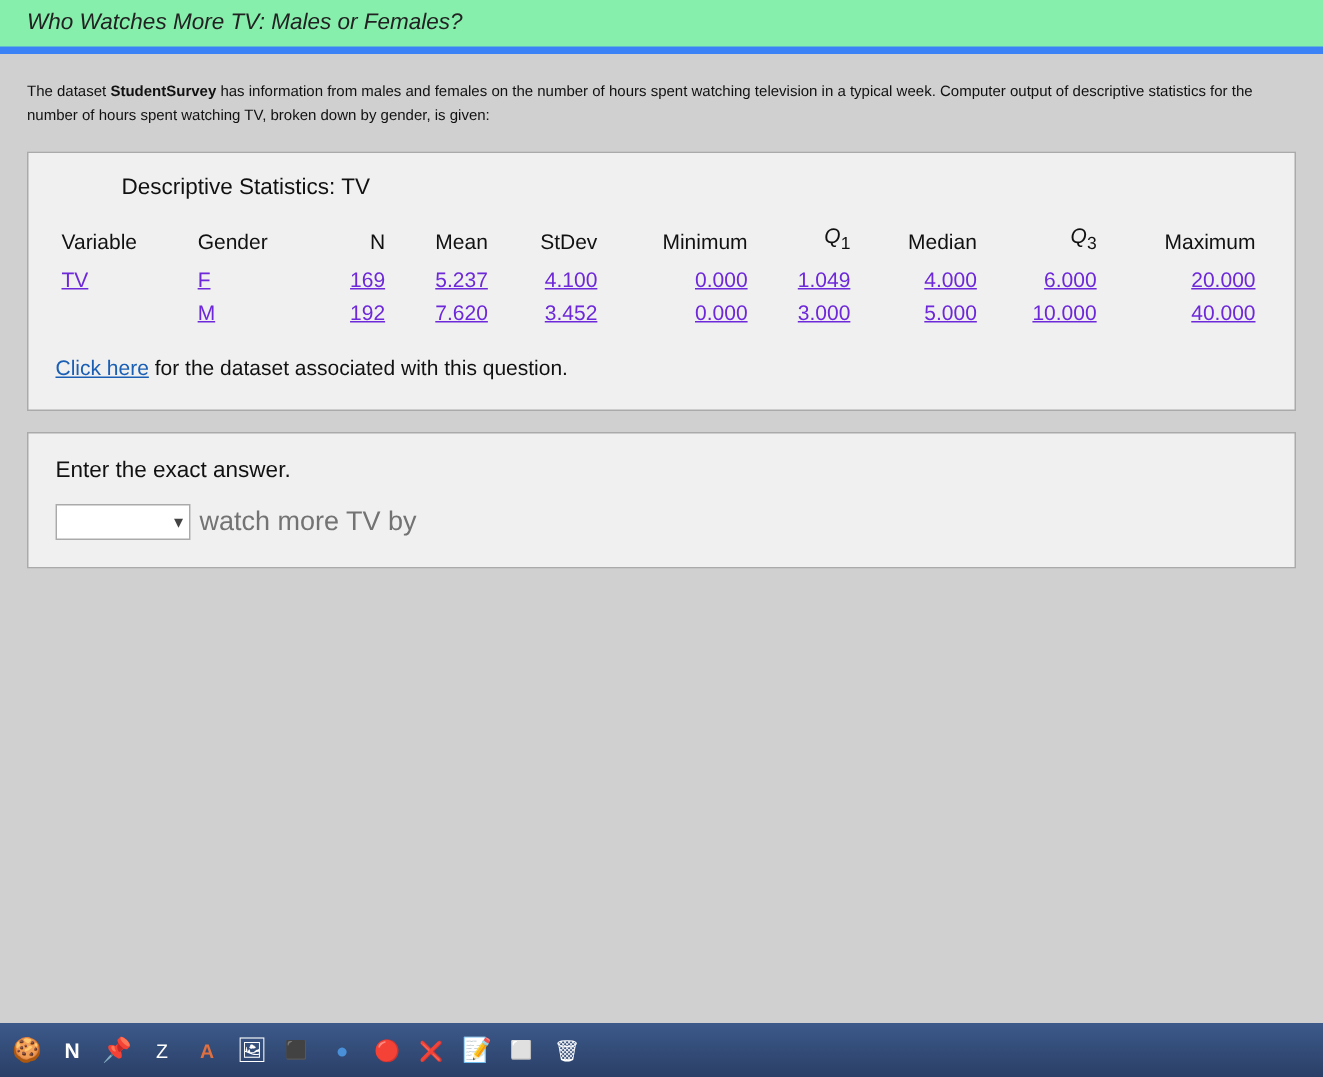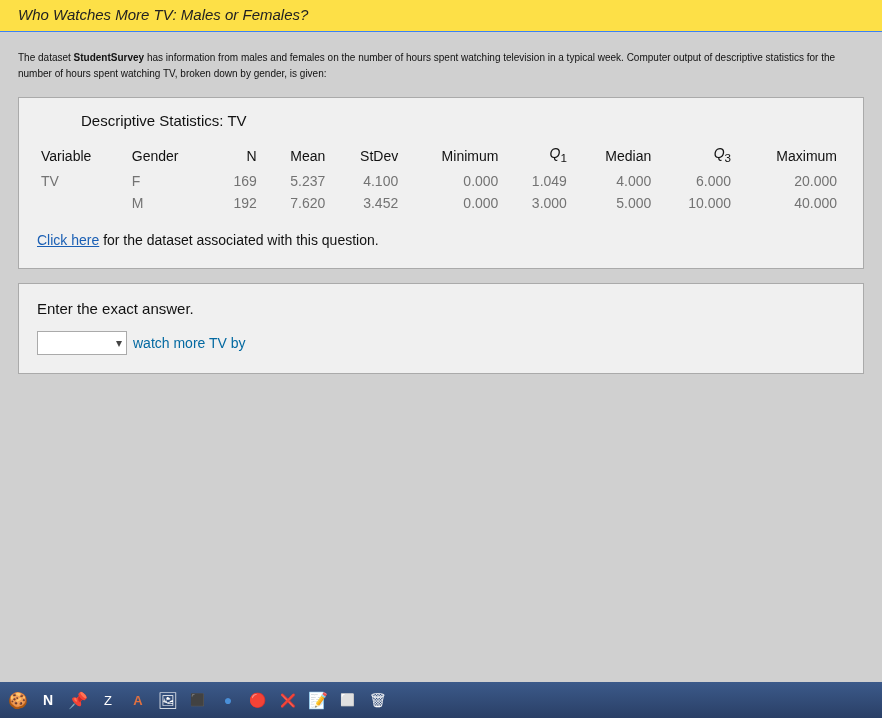--- a/index.html
+++ b/index.html
@@ -21,26 +21,26 @@
 
     .page-container {
       width: 882px;
       min-height: 718px;
       background-color: #d0d0d0;
       padding: 0;
       position: relative;
     }
 
     .header-section {
-      background-color: #fde047;
+      background-color: #86efac;
       padding: 6px 18px 8px 18px;
       font-style: italic;
       font-size: 15px;
       color: #222;
-      border-bottom: 1px solid #3b82f6;
+      border-bottom: 5px solid #3b82f6;
     }
 
     .main-content {
       padding: 18px 18px 0 18px;
     }
 
     .intro-text {
       font-size: 10px;
       line-height: 1.55;
       margin-bottom: 16px;
@@ -77,21 +77,22 @@
       text-align: left;
       padding: 2px 8px 6px 4px;
       vertical-align: bottom;
       color: #111;
     }
 
     .stats-table td {
       padding: 3px 8px 3px 4px;
       text-align: left;
       vertical-align: middle;
-      color: #737373;
+      color: #6d28d9;
+      text-decoration: underline;
     }
 
     .stats-table .num {
       text-align: right;
     }
 
     .stats-table th.num {
       text-align: right;
     }
 
@@ -156,22 +157,22 @@
       position: absolute;
       right: 5px;
       top: 50%;
       transform: translateY(-50%);
       pointer-events: none;
       font-size: 12px;
       color: #444;
     }
 
     .watch-text {
-      font-size: 14px;
-      color: #0369a1;
+      font-size: 18px;
+      color: #737373;
     }
 
     .taskbar {
       position: fixed;
       bottom: 0;
       left: 0;
       width: 882px;
       height: 36px;
       background: linear-gradient(to bottom, #3c5a8a, #2a3f66);
       display: flex;

